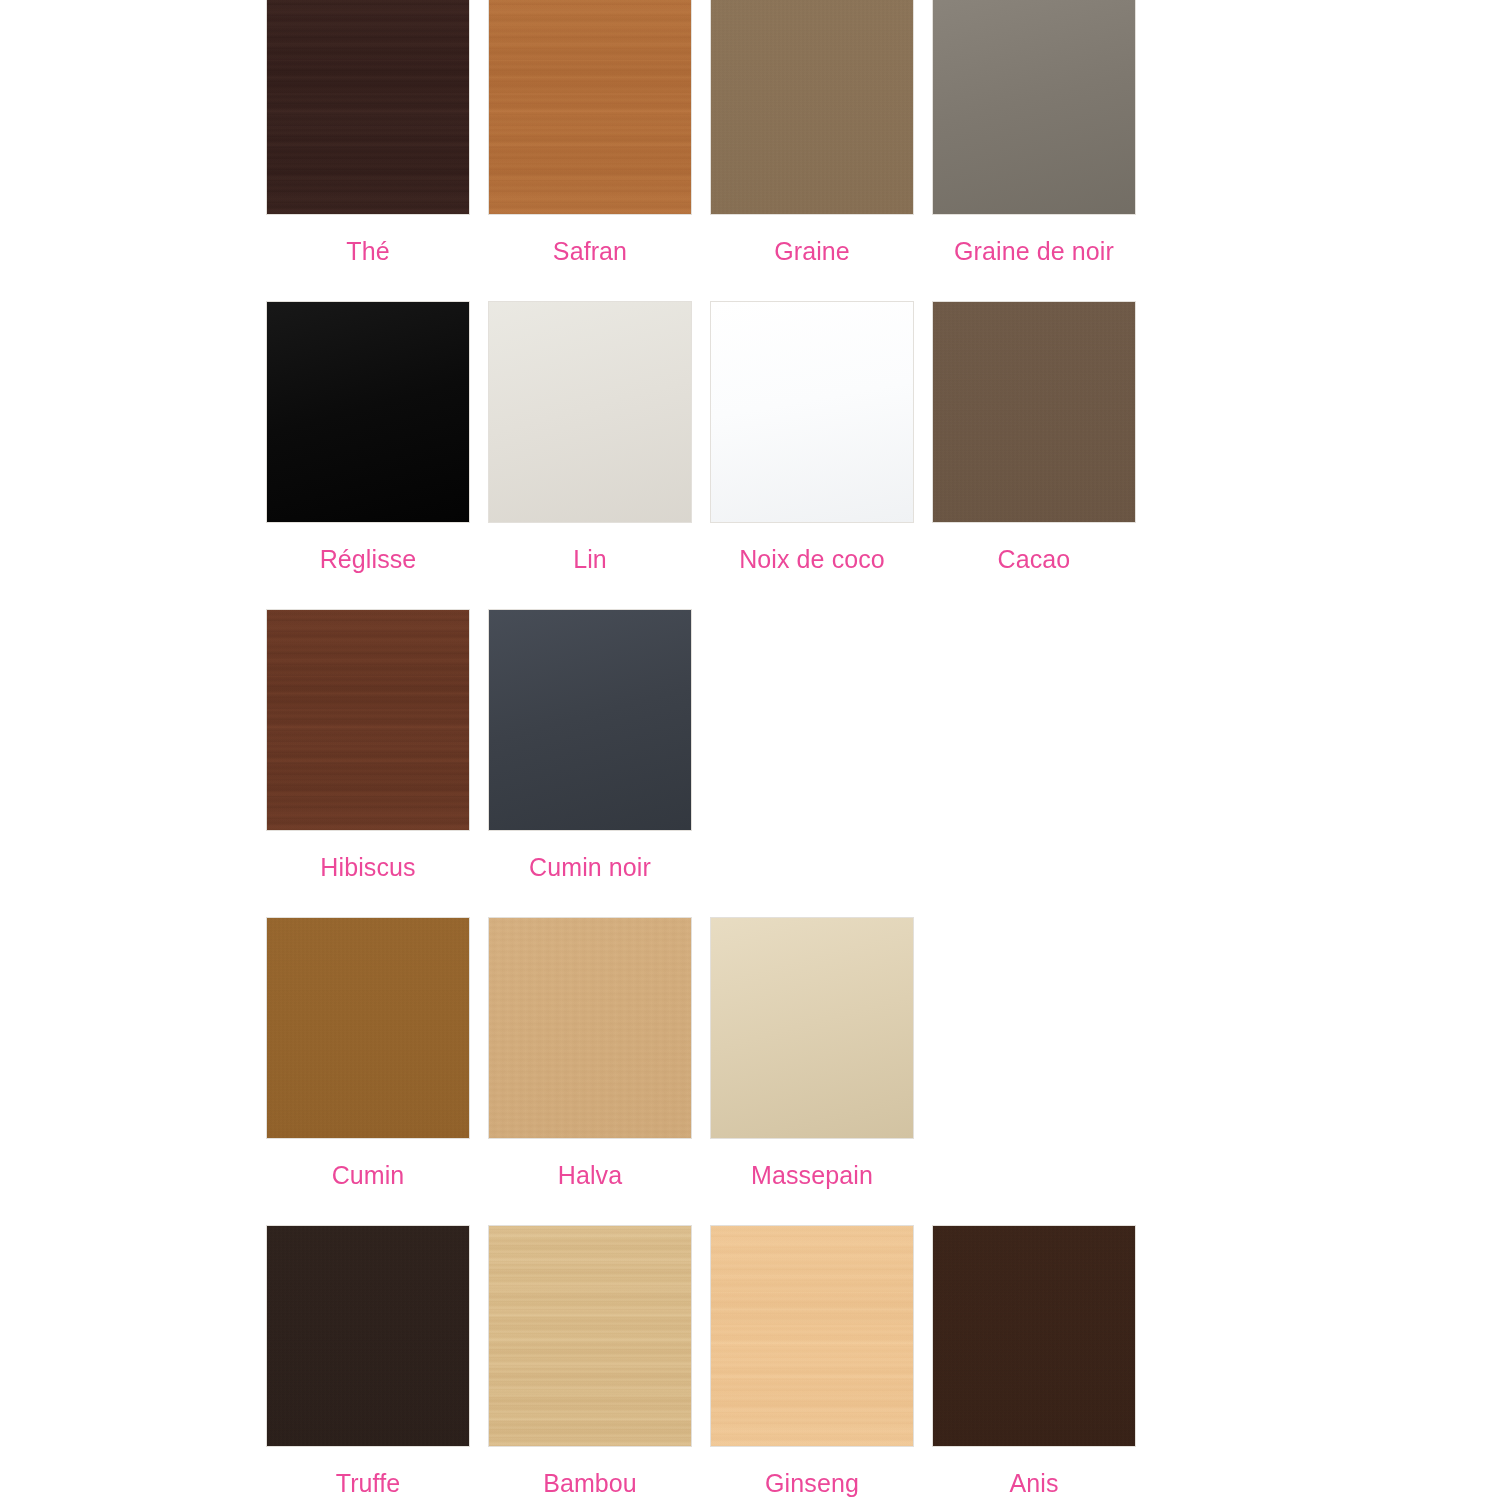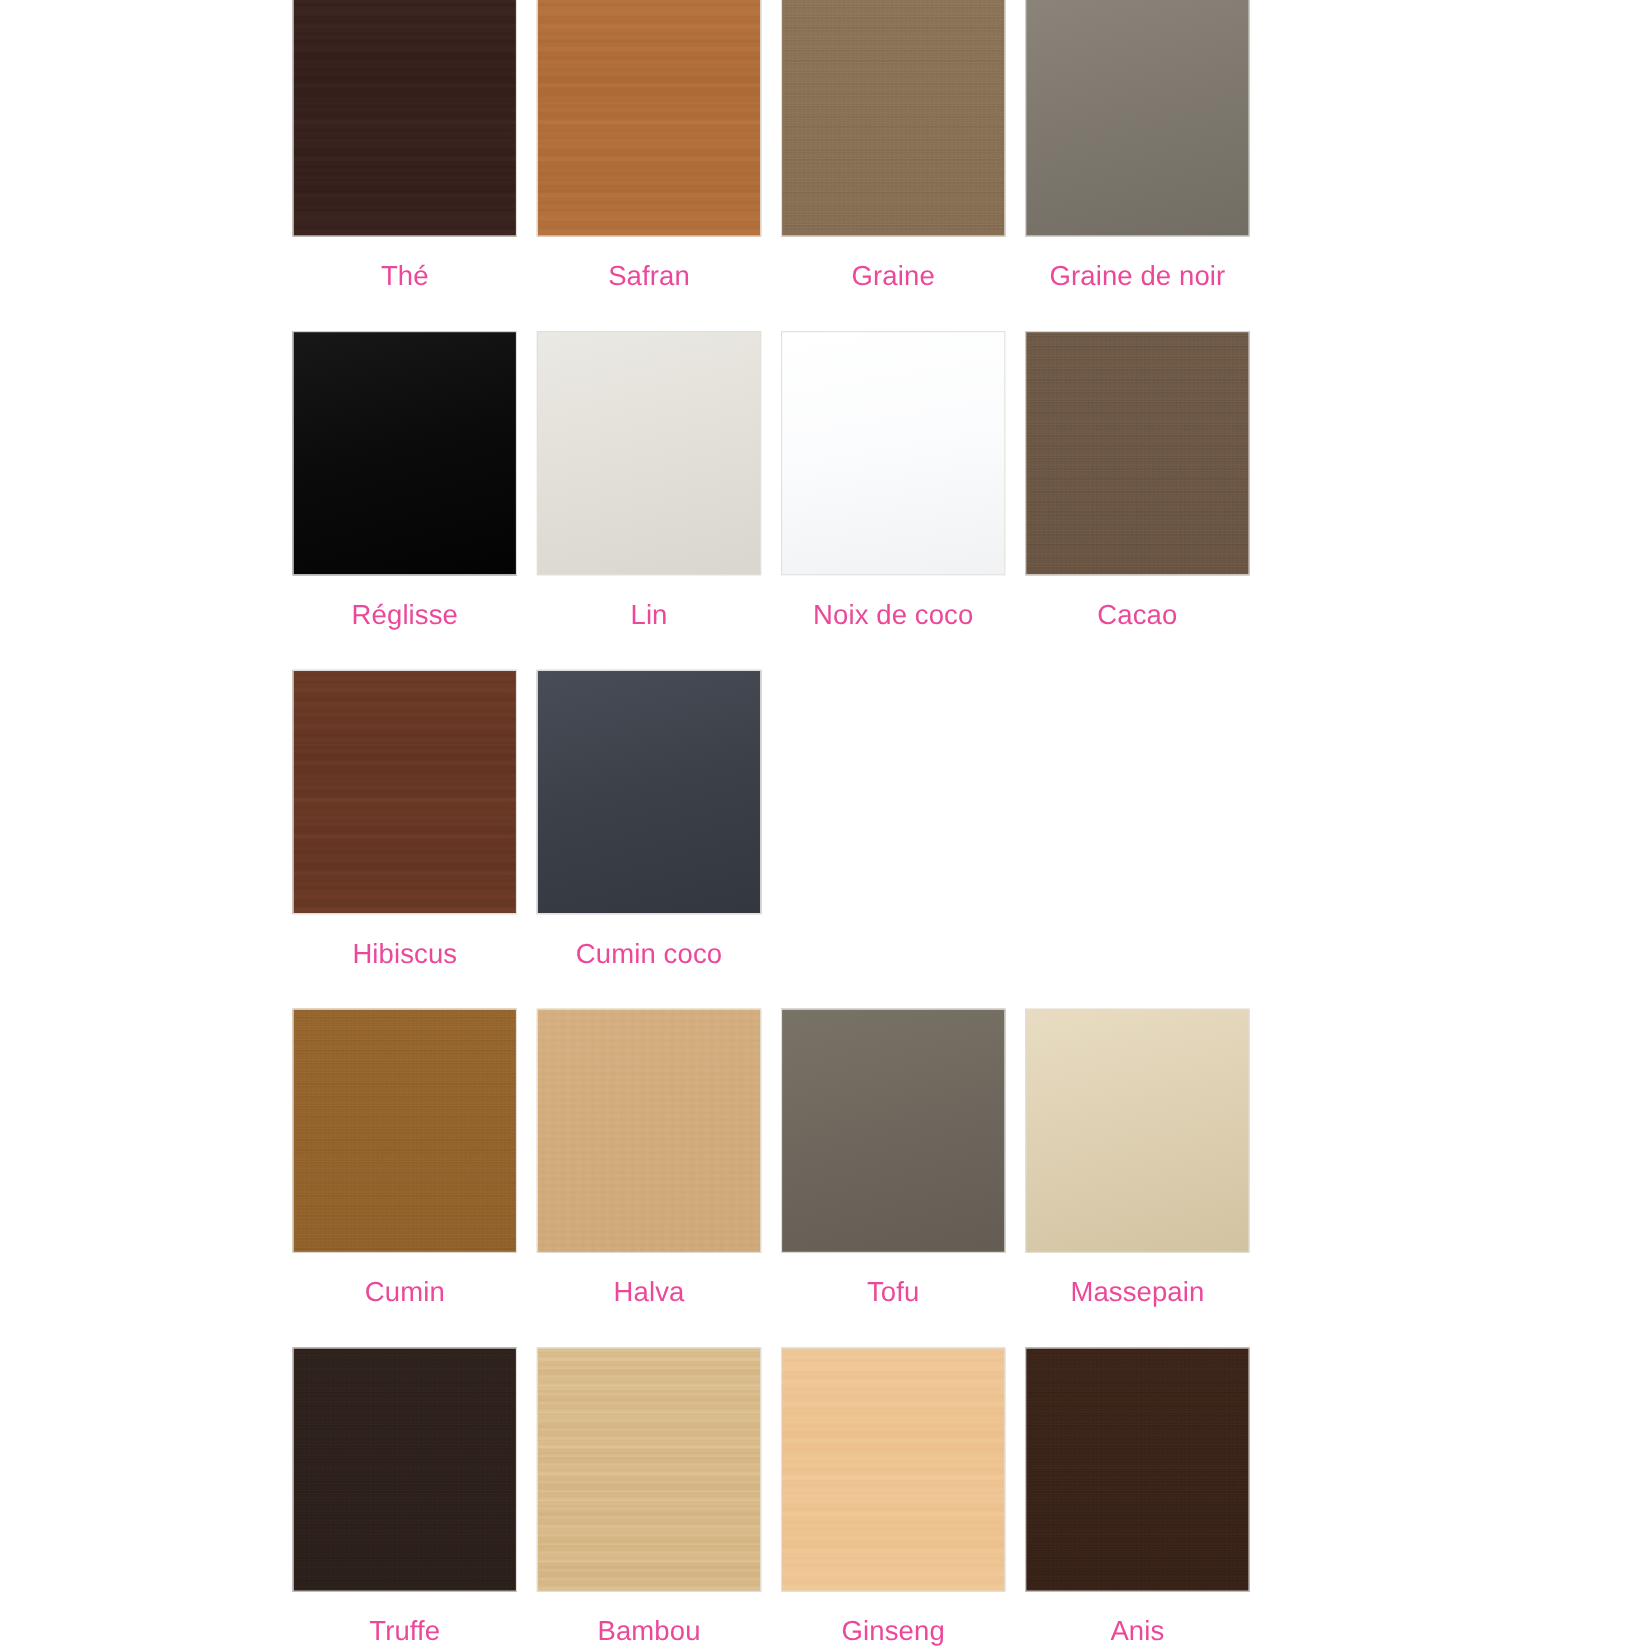--- a/index.html
+++ b/index.html
@@ -120,41 +120,35 @@
       <div class="swatch-cell">
         <div class="swatch-chip" style="background-color:#6b3a27;background-image:repeating-linear-gradient(0deg,#4e271833 0px,#4e271800 2px,#874c3222 4px,#4e27181f 7px,#4e271800 11px),repeating-linear-gradient(0deg,#874c3226 0px,#874c3200 3px,#4e271829 6px,#874c3200 17px),linear-gradient(180deg,#874c3226 0%,#4e271833 38%,#6b3a27 55%,#4e27182b 78%,#874c321f 100%);">
           <div class="grain"></div>
         </div>
         <div class="swatch-label">Hibiscus</div>
       </div>
       <div class="swatch-cell">
         <div class="swatch-chip" style="background-color:#3c4149;background-image:linear-gradient(165deg,#4a505acc 0%,#3c4149 48%,#2f343bb3 100%);">
           <div class="grain"></div>
         </div>
-        <div class="swatch-label">Cumin coco</div>
+        <div class="swatch-label">Cumin noir</div>
       </div>
     </div>
     <div class="swatch-row">
       <div class="swatch-cell">
         <div class="swatch-chip" style="background-color:#95642c;background-image:repeating-linear-gradient(0deg,#79501f40 0px,#ab7a3e33 1px,#79501f26 2px,#ab7a3e1f 3px),repeating-linear-gradient(90deg,#79501f1a 0px,#ab7a3e14 2px,#79501f0f 4px),linear-gradient(180deg,#ab7a3e1f 0%,#95642c 45%,#79501f26 100%);">
           <div class="grain"></div>
         </div>
         <div class="swatch-label">Cumin</div>
       </div>
       <div class="swatch-cell">
         <div class="swatch-chip" style="background-color:#d2ac7c;background-image:repeating-linear-gradient(0deg,#bd95661f 0px,#e2c0941a 3px,#bd956614 6px),repeating-linear-gradient(90deg,#e2c0941a 0px,#bd956614 5px,#e2c0940f 9px),linear-gradient(160deg,#e2c09433 0%,#d2ac7c 45%,#bd956629 100%);">
           <div class="grain"></div>
         </div>
         <div class="swatch-label">Halva</div>
-      </div>
-      <div class="swatch-cell">
-        <div class="swatch-chip" style="background-color:#6d675d;background-image:linear-gradient(165deg,#7c7669cc 0%,#6d675d 48%,#5e584fb3 100%);">
-          <div class="grain"></div>
-        </div>
-        <div class="swatch-label">Tofu</div>
       </div>
       <div class="swatch-cell">
         <div class="swatch-chip" style="background-color:#ded0b2;background-image:linear-gradient(165deg,#eadfc6cc 0%,#ded0b2 48%,#cdbd9bb3 100%);">
           <div class="grain"></div>
         </div>
         <div class="swatch-label">Massepain</div>
       </div>
     </div>
     <div class="swatch-row">
       <div class="swatch-cell">

